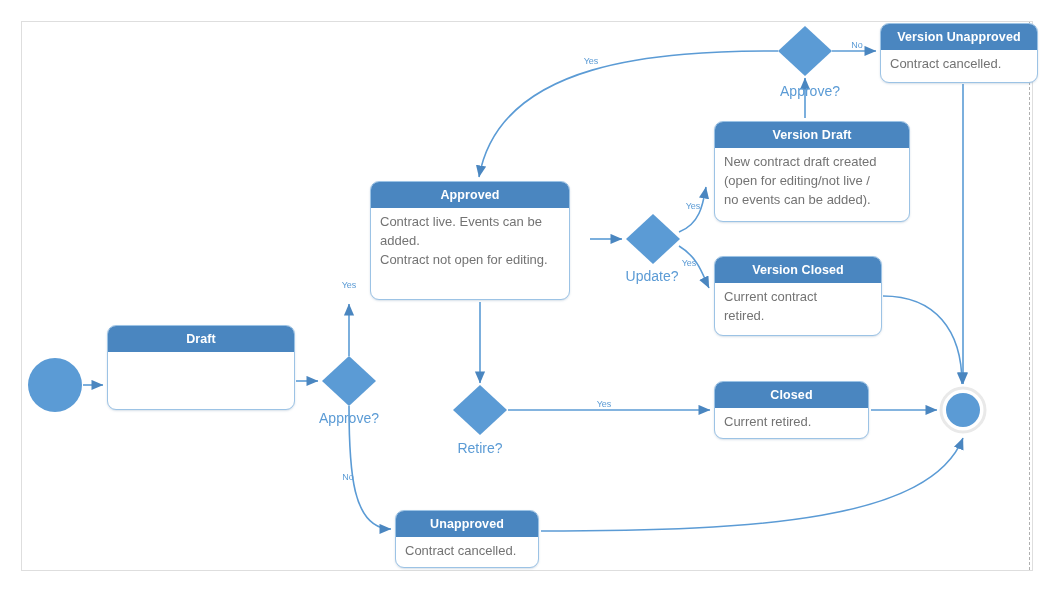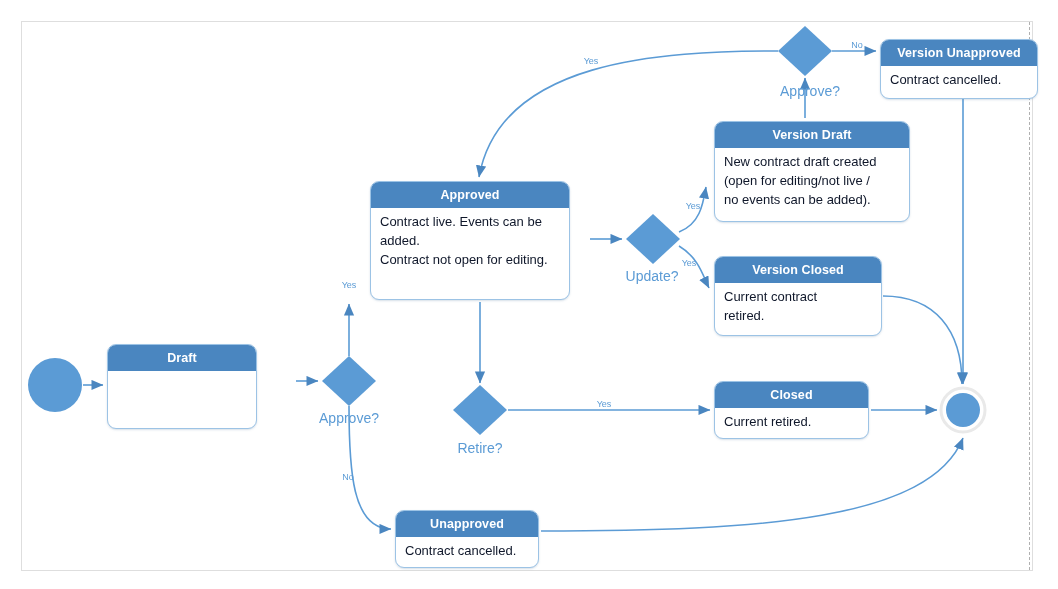--- a/index.html
+++ b/index.html
@@ -79,21 +79,21 @@
     background: #4a86c0;
     color: #ffffff;
     font-size: 12.5px;
     font-weight: bold;
     text-align: center;
     line-height: 26px;
     height: 26px;
     letter-spacing: 0.1px;
   }
   .state-body {
-    color: #0f172a;
+    color: #737373;
     font-size: 13px;
     line-height: 19px;
     padding: 4px 9px 6px 9px;
     white-space: pre-line;
   }
   .dashed-guide {
     position: absolute;
     top: 22px;
     left: 1029px;
     width: 0;
@@ -151,41 +151,41 @@
         <text x="810" y="92" class="diamond-label">Approve?</text>
       </g>
     <g id="terminal-group">
         <circle cx="55" cy="385" r="27" class="node-start"></circle>
         <circle cx="963" cy="410" r="22" class="node-end-ring"></circle>
         <circle cx="963" cy="410" r="17" class="node-end-core"></circle>
       </g>
   </svg>
 
   <div id="state-layer">
-      <div class="state-box" style="left: 107px; top: 344px; width: 150px; height: 85px;">
+      <div class="state-box" style="left: 107px; top: 325px; width: 188px; height: 85px;">
         <div class="state-title">Draft</div>
       </div>
       <div class="state-box" style="left: 370px; top: 181px; width: 200px; height: 119px;">
         <div class="state-title">Approved</div>
         <div class="state-body">Contract live. Events can be
 added.
 Contract not open for editing.</div>
       </div>
       <div class="state-box" style="left: 714px; top: 121px; width: 196px; height: 101px;">
         <div class="state-title">Version Draft</div>
         <div class="state-body">New contract draft created
 (open for editing/not live /
 no events can be added).</div>
       </div>
       <div class="state-box" style="left: 714px; top: 256px; width: 168px; height: 80px;">
         <div class="state-title">Version Closed</div>
         <div class="state-body">Current contract
 retired.</div>
       </div>
-      <div class="state-box" style="left: 880px; top: 23px; width: 158px; height: 60px; margin-top: 16px;">
+      <div class="state-box" style="left: 880px; top: 23px; width: 158px; height: 60px;">
         <div class="state-title">Version Unapproved</div>
         <div class="state-body">Contract cancelled.</div>
       </div>
       <div class="state-box" style="left: 714px; top: 381px; width: 155px; height: 58px;">
         <div class="state-title">Closed</div>
         <div class="state-body">Current retired.</div>
       </div>
       <div class="state-box" style="left: 395px; top: 502px; width: 144px; height: 58px; margin-top: 8px;">
         <div class="state-title">Unapproved</div>
         <div class="state-body">Contract cancelled.</div>

